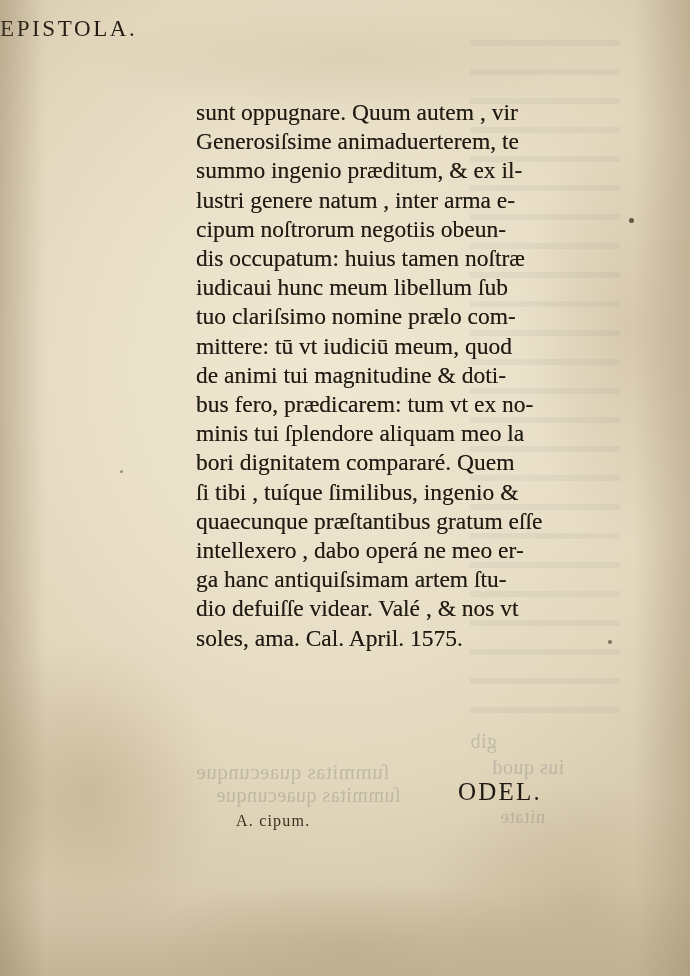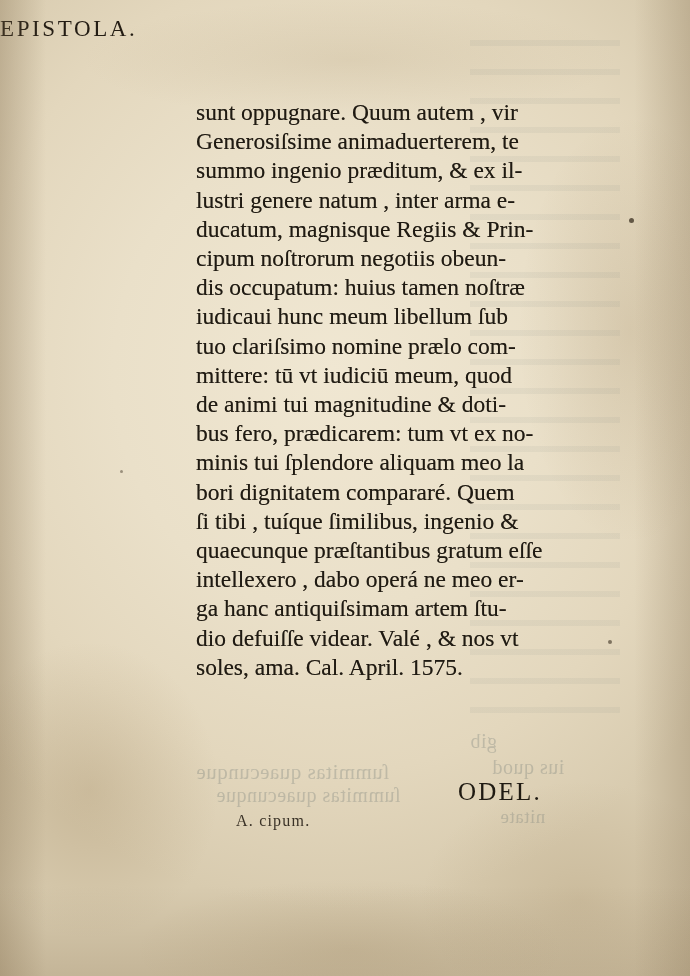--- a/index.html
+++ b/index.html
@@ -143,21 +143,20 @@
   <div class="bleed bleed-b4">ius quod</div>
   <div class="bleed bleed-b5">nitate</div>
 
   <div class="running-head">EPISTOLA.</div>
 
   <div class="textblock">
     <div class="line">sunt oppugnare. Quum autem , vir</div>
     <div class="line">Generosiſsime animaduerterem, te</div>
     <div class="line">summo ingenio præditum, &amp; ex il-</div>
     <div class="line">lustri genere natum , inter arma e-</div>
-    <div class="line">ducatum, magnisque Regiis &amp; Prin-</div>
     <div class="line">cipum noſtrorum negotiis obeun-</div>
     <div class="line">dis occupatum: huius tamen noſtræ</div>
     <div class="line">iudicaui hunc meum libellum ſub</div>
     <div class="line">tuo clariſsimo nomine prælo com-</div>
     <div class="line">mittere: tū vt iudiciū meum, quod</div>
     <div class="line">de animi tui magnitudine &amp; doti-</div>
     <div class="line">bus fero, prædicarem: tum vt ex no-</div>
     <div class="line">minis tui ſplendore aliquam meo la</div>
     <div class="line">bori dignitatem compararé. Quem</div>
     <div class="line">ſi tibi , tuíque ſimilibus, ingenio &amp;</div>

